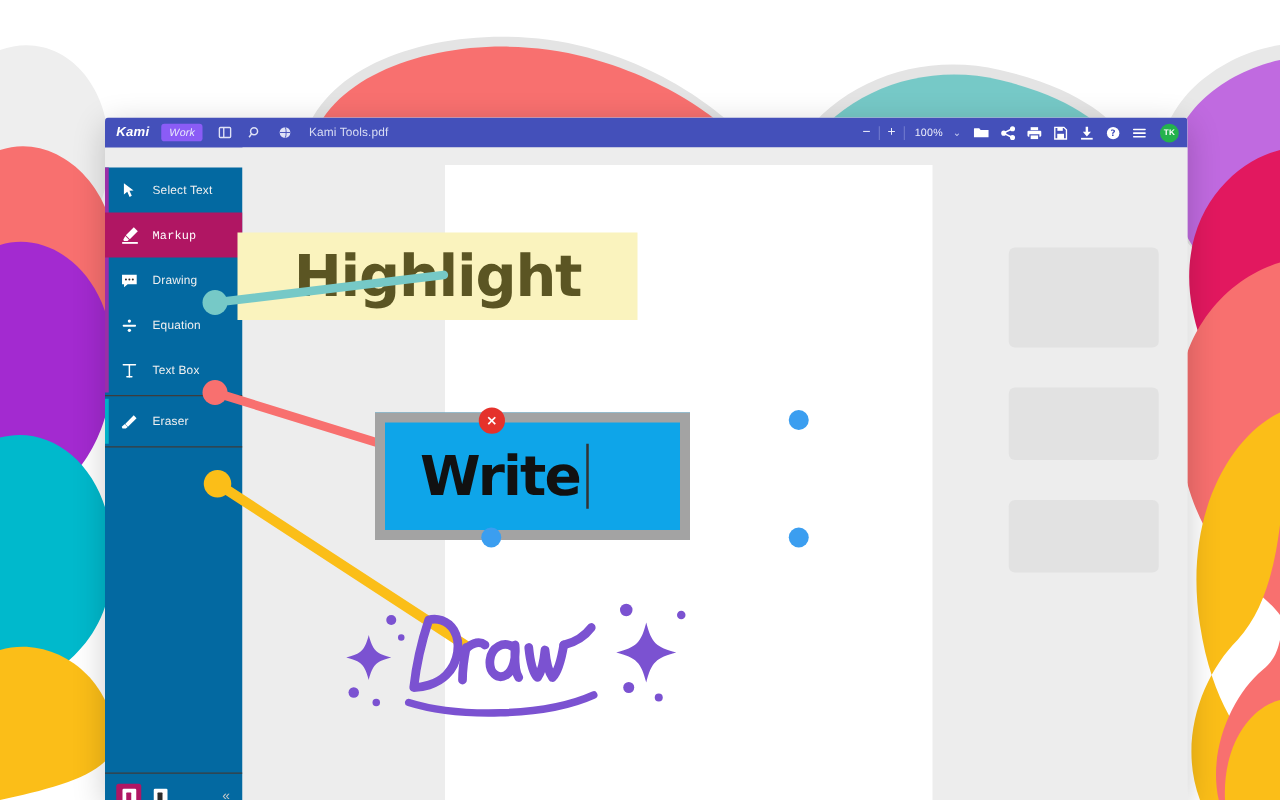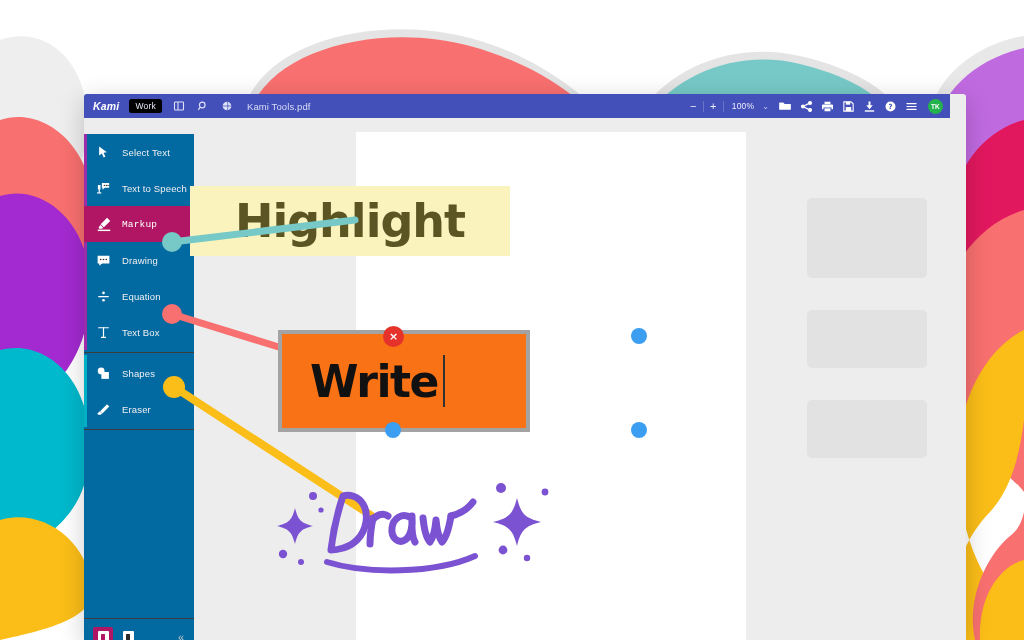--- a/index.html
+++ b/index.html
@@ -12,34 +12,33 @@
 
   
   #bg{position:absolute;inset:0;width:1024px;height:640px;}
 
   
   #app-window{
     position:absolute;left:84px;top:94px;width:866px;height:546px;
     border-radius:3px 3px 0 0;overflow:hidden;
     box-shadow:0 6px 26px rgba(0,0,0,.20);
     background:#ededed;
-    padding-left:16px;
   }
 
   
   .titlebar{
     position:absolute;left:0;top:0;width:866px;height:24px;
     background:#4450ba;display:flex;align-items:center;
     color:#fff;
   }
   .brand{font-size:10.5px;font-weight:bold;font-style:italic;
          letter-spacing:.2px;margin-left:9px;color:#ffffff;}
   .work-badge{
-    margin-left:10px;background:#000000;border-radius:2.5px;
-    padding:2px 6px;font-size:8.5px;color:#e9ebfb;letter-spacing:.2px;
+    margin-left:10px;background:#8b5cf6;border-radius:2.5px;
+    padding:2px 6px;font-size:8.5px;color:#e9ebfb;letter-spacing:.2px;font-style:italic;
   }
   .tb-ico{margin-left:11px;display:flex;align-items:center;justify-content:center;
           width:13px;height:13px;color:#dfe2f6;}
   .tb-ico svg{display:block;}
   .doc-title{margin-left:13px;font-size:9.5px;color:#d9ddf4;letter-spacing:.1px;}
 
   .tb-right{margin-left:auto;display:flex;align-items:center;padding-right:7px;}
   .zbtn{width:15px;height:15px;display:flex;align-items:center;justify-content:center;
         color:#eceefb;font-size:11px;line-height:1;}
   .zdiv{width:1px;height:11px;background:#6a74cb;margin:0 2px;}
@@ -105,22 +104,22 @@
   .highlight-box{
     position:absolute;left:190px;top:186px;width:320px;height:70px;
     background:#faf3be;display:flex;align-items:center;justify-content:center;
   }
   .highlight-text{
     font-size:46px;font-weight:bold;color:#5b5523;letter-spacing:-1px;
     font-family:"DejaVu Sans", sans-serif;
   }
 
   .textbox{
-    position:absolute;left:278px;top:330px;width:252px;height:102px;
-    border:4px solid #a3a3a3;background:#f97316;box-sizing:border-box;
+    position:absolute;left:300px;top:330px;width:252px;height:102px;
+    border:8px solid #a3a3a3;background:#0ea5e9;box-sizing:border-box;
     display:flex;align-items:center;
   }
   .write-text{
     font-size:44px;font-weight:bold;color:#111;margin-left:28px;letter-spacing:-1.5px;
     font-family:"DejaVu Sans", sans-serif;
   }
   .caret{display:inline-block;width:2px;height:52px;background:#333;margin-left:5px;vertical-align:-10px;}
   .handle{position:absolute;width:16px;height:16px;border-radius:50%;background:#3b9ef0;}
   .del{position:absolute;width:21px;height:21px;border-radius:50%;background:#e5322b;
        display:flex;align-items:center;justify-content:center;color:#fff;font-size:11px;font-weight:bold;
@@ -258,34 +257,20 @@
         <div class="tool">
           <span class="ti">
             <svg width="15" height="15" viewBox="0 0 24 24" fill="currentColor">
               <path d="M5 2.5l12.4 9.2-5.3.6 3 6.4-2.8 1.3-3-6.5-4.3 3.4z"></path>
             </svg>
           </span>
           <span class="tl">Select Text</span>
         </div>
 
 
-        <div class="tool">
-          <span class="ti">
-            <svg width="15" height="15" viewBox="0 0 24 24" fill="currentColor">
-              <path d="M3 6.4h4.2v7H3z"></path>
-              <path d="M9.4 3.2H21v7.6h-7l-3.6 3v-3h-1z"></path>
-              <circle cx="13.4" cy="7" r="1.1" fill="#2b2b2b"></circle>
-                <circle cx="16.6" cy="7" r="1.1" fill="#2b2b2b"></circle>
-                <circle cx="19.2" cy="7" r="1.1" fill="#2b2b2b"></circle>
-              <rect x="4.2" y="13" width="1.9" height="5"></rect>
-                <rect x="1.8" y="18" width="6.6" height="2"></rect>
-            </svg>
-          </span>
-          <span class="tl">Text to Speech</span>
-        </div>
 
         <div class="tool active">
           <span class="ti">
             <svg width="16" height="16" viewBox="0 0 24 24" fill="currentColor">
               <path d="M16.6 2.6l4.8 4.8-9.6 9.6-4.8-4.8z"></path>
               <path d="M6.4 13.2l4.4 4.4-1.8 1.6H4.6l-.6-1.8z"></path>
               <rect x="2.6" y="20.4" width="18.8" height="2.2"></rect>
             </svg>
           </span>
           <span class="tl">Markup</span>
@@ -325,29 +310,20 @@
           <span class="tl">Text Box</span>
         </div>
       </div>
 
       <div class="grp-div"></div>
 
       <div style="position:relative;">
         <div class="accent" style="background:#00b0c7;"></div>
 
 
-        <div class="tool">
-          <span class="ti">
-            <svg width="15" height="15" viewBox="0 0 24 24" fill="currentColor">
-              <rect x="8.6" y="9.6" width="12" height="11"></rect>
-              <circle cx="8.2" cy="7.8" r="5.4"></circle>
-            </svg>
-          </span>
-          <span class="tl">Shapes</span>
-        </div>
 
         <div class="tool">
           <span class="ti">
             <svg width="15" height="15" viewBox="0 0 24 24" fill="currentColor">
               <path d="M17.6 3.6l3.6 3.6-11 11-3.6-3.6z"></path>
               <path d="M6.2 14.8l3.6 3.6-2.4 2.1H3.2l-1-2.2z"></path>
             </svg>
           </span>
           <span class="tl">Eraser</span>
         </div>

